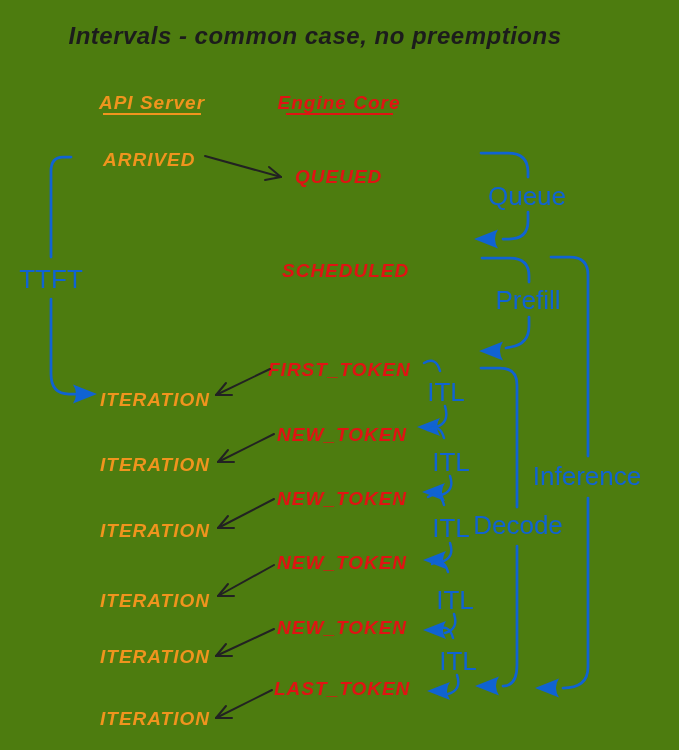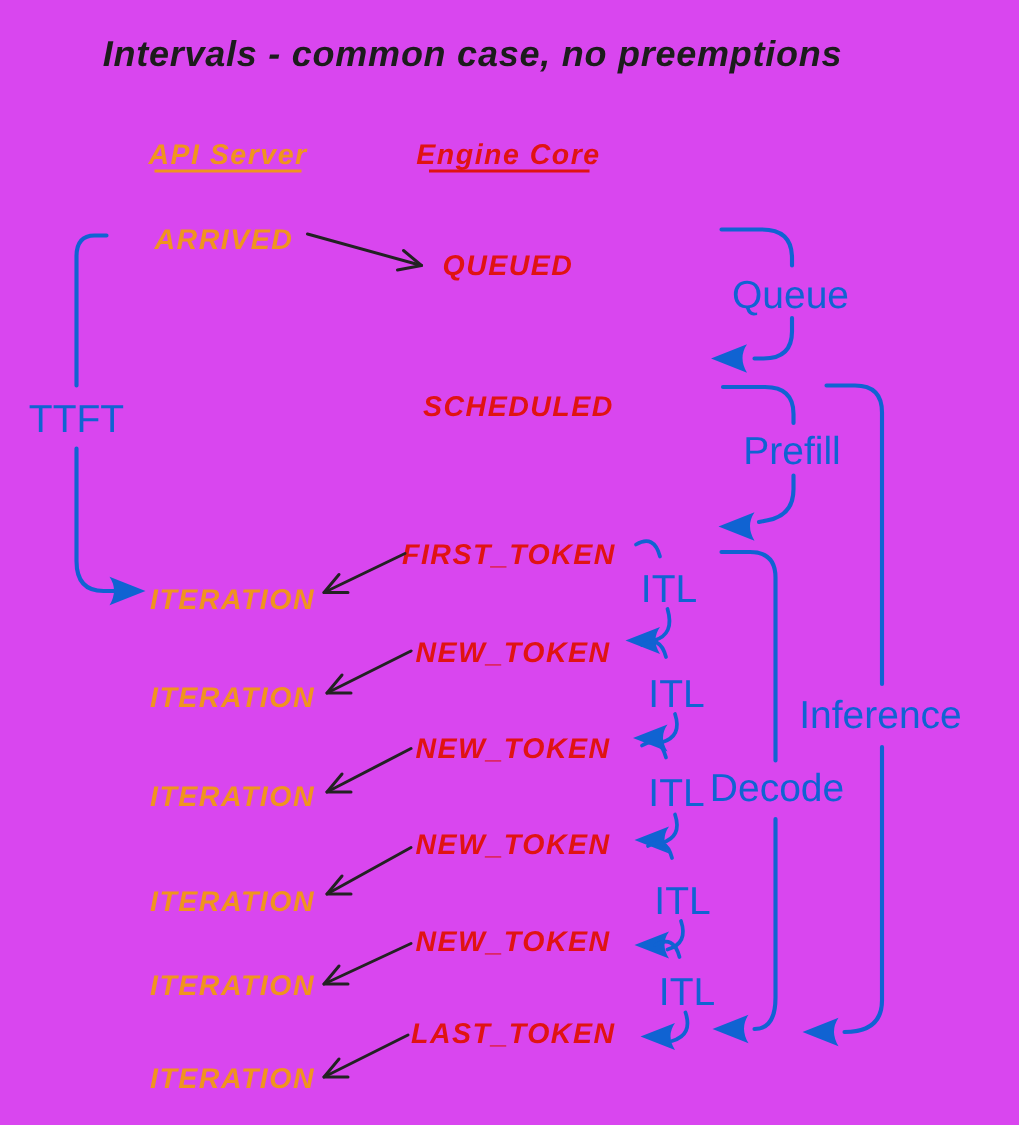--- a/index.html
+++ b/index.html
@@ -1,16 +1,16 @@
 <!DOCTYPE html>
 <html><head>
 <meta charset="utf-8">
 <style>
   html,body { margin:0; padding:0; background:#ffffff; }
-  .canvas-wrap { width:679px; height:750px; position:relative; background:#d946ef; }
+  .canvas-wrap { width:679px; height:750px; position:relative; background:#4d7c0f; }
   svg { display:block; }
   .title-text {
     font-family:"Liberation Sans", sans-serif;
     font-style:italic; font-weight:bold;
     font-size:24px; letter-spacing:0.5px;
     fill:#1c1c1c;
   }
   .hw {
     font-family:"Liberation Sans", sans-serif;
     font-style:italic; font-weight:bold;

